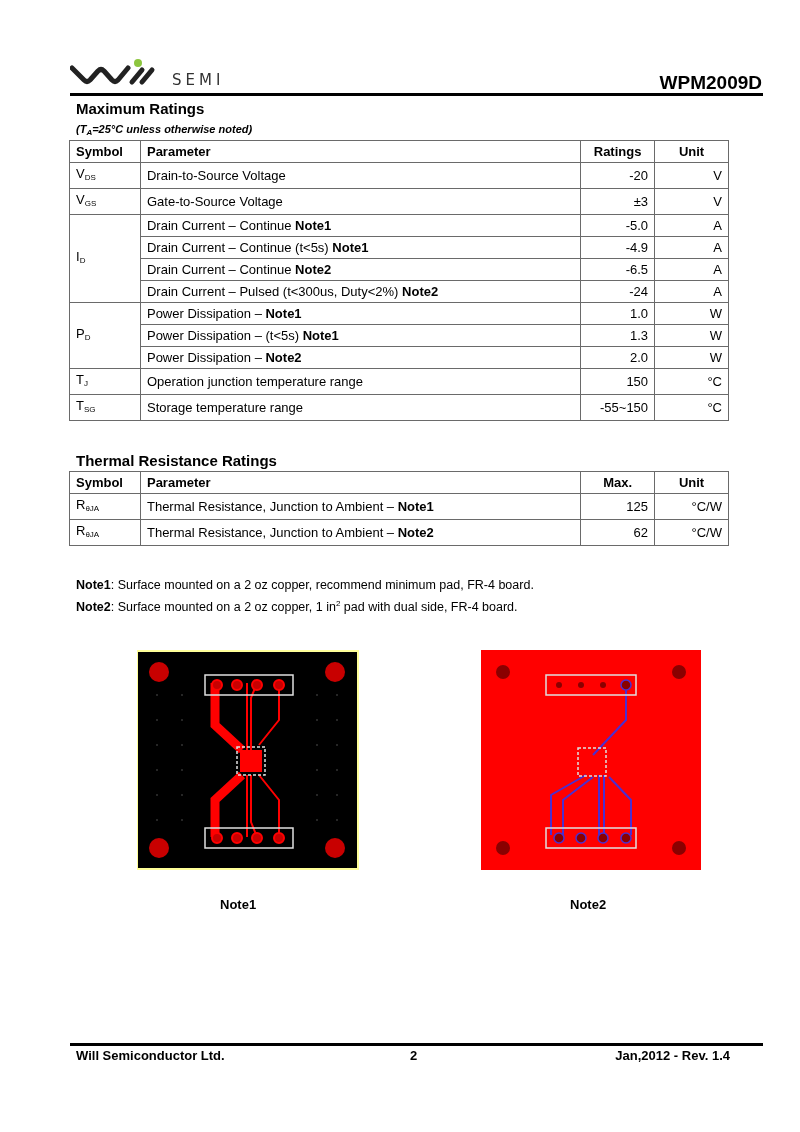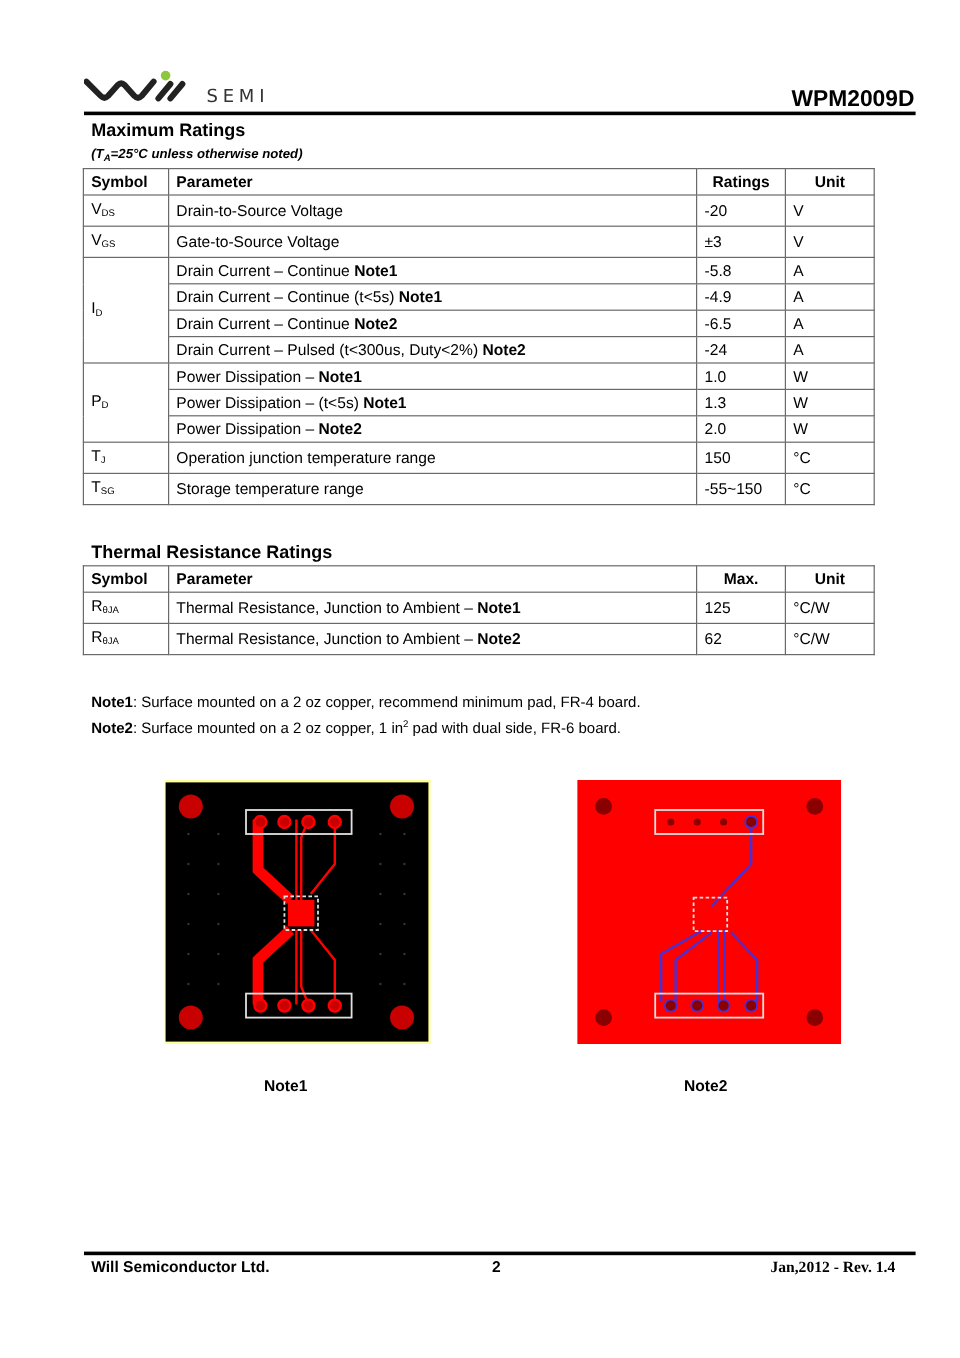--- a/index.html
+++ b/index.html
@@ -8,39 +8,39 @@
   #logo { left: 70px; top: 58px; width: 190px; height: 32px; }
   #part { right: 38px; top: 72px; font-size: 19px; font-weight: bold; }
   #hdr-rule { left: 70px; top: 93px; width: 693px; height: 3px; background: #000; }
   .sect-title { font-size: 15px; font-weight: bold; }
   #mr-title { left: 76px; top: 100px; }
   #mr-cond { left: 76px; top: 123px; font-size: 11px; font-weight: bold; font-style: italic; }
   table.spec { border-collapse: collapse; font-size: 13px; position: absolute; }
   table.spec td, table.spec th { border: 1px solid #6a6a6a; padding: 0 6px; height: 21px; line-height: 21px; margin-left: 36px; }
   table.spec th { font-weight: bold; background: #ffffff; }
   table.spec th.l { text-align: left; }
-  table.spec td.c { text-align: left; }
+  table.spec td.c { text-align: right; }
   table.spec td.sym { vertical-align: middle; }
   sub { font-size: 8px; vertical-align: -2px; }
   #mr-table { left: 69px; top: 140px; width: 660px; }
   #tr-title { left: 76px; top: 452px; }
   #tr-table { left: 69px; top: 471px; width: 660px; }
   .notes { left: 76px; font-size: 12.5px; }
   #note1 { top: 578px; }
   #note2 { top: 599px; }
   #pcb1 { left: 137px; top: 650px; width: 222px; height: 220px; }
   #pcb2 { left: 481px; top: 650px; width: 220px; height: 220px; }
   .cap { font-size: 13px; font-weight: bold; top: 897px; }
   #cap1 { left: 220px; }
   #cap2 { left: 570px; }
   #ftr-rule { left: 70px; top: 1043px; width: 693px; height: 3px; background: #000; }
   .ftr { top: 1048px; font-size: 13px; font-weight: bold; }
   #ftr-company { left: 76px; text-align: center; }
   #ftr-page { left: 410px; }
-  #ftr-rev { right: 54px; font-family: Liberation Serif, serif; }
+  #ftr-rev { right: 70px; }
 </style>
 </head>
 <body>
 
 <svg id="logo" class="abs" viewBox="0 0 190 32">
   <path d="M2 10 L14 22 Q17 25 20 22 L28 13 Q31 10 34 13 L42 22 Q45 25 48 22 L58 10" fill="none" stroke="#222" stroke-width="5" stroke-linecap="round" stroke-linejoin="round"></path>
   <line x1="62" y1="24" x2="72" y2="12" stroke="#222" stroke-width="5" stroke-linecap="round"></line>
   <line x1="72" y1="24" x2="82" y2="12" stroke="#222" stroke-width="5" stroke-linecap="round"></line>
   <circle cx="68" cy="5" r="4" fill="#8dc63f"></circle>
   <text x="102" y="27" font-family="DejaVu Sans, sans-serif" font-size="15" letter-spacing="4" fill="#333">SEMI</text>
@@ -75,21 +75,21 @@
       </tr>
       <tr>
         <td class="sym" rowspan="1"><span>V</span><sub>GS</sub></td>
         <td><span>Gate-to-Source Voltage</span><b></b></td>
         <td class="c">±3</td>
         <td class="c">V</td>
       </tr>
       <tr>
         <td class="sym" rowspan="4"><span>I</span><sub>D</sub></td>
         <td><span>Drain Current – Continue </span><b>Note1</b></td>
-        <td class="c">-5.8</td>
+        <td class="c">-5.0</td>
         <td class="c">A</td>
       </tr>
       <tr>
         <td><span>Drain Current – Continue (t&lt;5s) </span><b>Note1</b></td>
         <td class="c">-4.9</td>
         <td class="c">A</td>
       </tr>
       <tr>
         <td><span>Drain Current – Continue </span><b>Note2</b></td>
         <td class="c">-6.5</td>
@@ -157,21 +157,21 @@
       <tr>
         <td><span>R</span><sub>θJA</sub></td>
         <td><span>Thermal Resistance, Junction to Ambient – </span><b>Note2</b></td>
         <td class="c">62</td>
         <td class="c">°C/W</td>
       </tr>
     </tbody>
 </table>
 
 <div id="note1" class="abs notes"><b>Note1</b><span>: Surface mounted on a 2 oz copper, recommend minimum pad, FR-4 board.</span></div>
-<div id="note2" class="abs notes"><b>Note2</b><span>: Surface mounted on a 2 oz copper, 1 in</span><sup style="font-size:8px">2</sup><span> pad with dual side, FR-6 board.</span></div>
+<div id="note2" class="abs notes"><b>Note2</b><span>: Surface mounted on a 2 oz copper, 1 in</span><sup style="font-size:8px">2</sup><span> pad with dual side, FR-4 board.</span></div>
 
 <svg id="pcb1" class="abs" viewBox="0 0 222 220">
   <rect x="0" y="0" width="222" height="220" fill="#ffff99"></rect>
   <rect x="1" y="2" width="219" height="216" fill="#000"></rect>
   <g fill="#333">
     <circle cx="20" cy="45" r="1"></circle>
       <circle cx="45" cy="45" r="1"></circle>
       <circle cx="180" cy="45" r="1"></circle>
       <circle cx="200" cy="45" r="1"></circle>
     <circle cx="20" cy="70" r="1"></circle>

